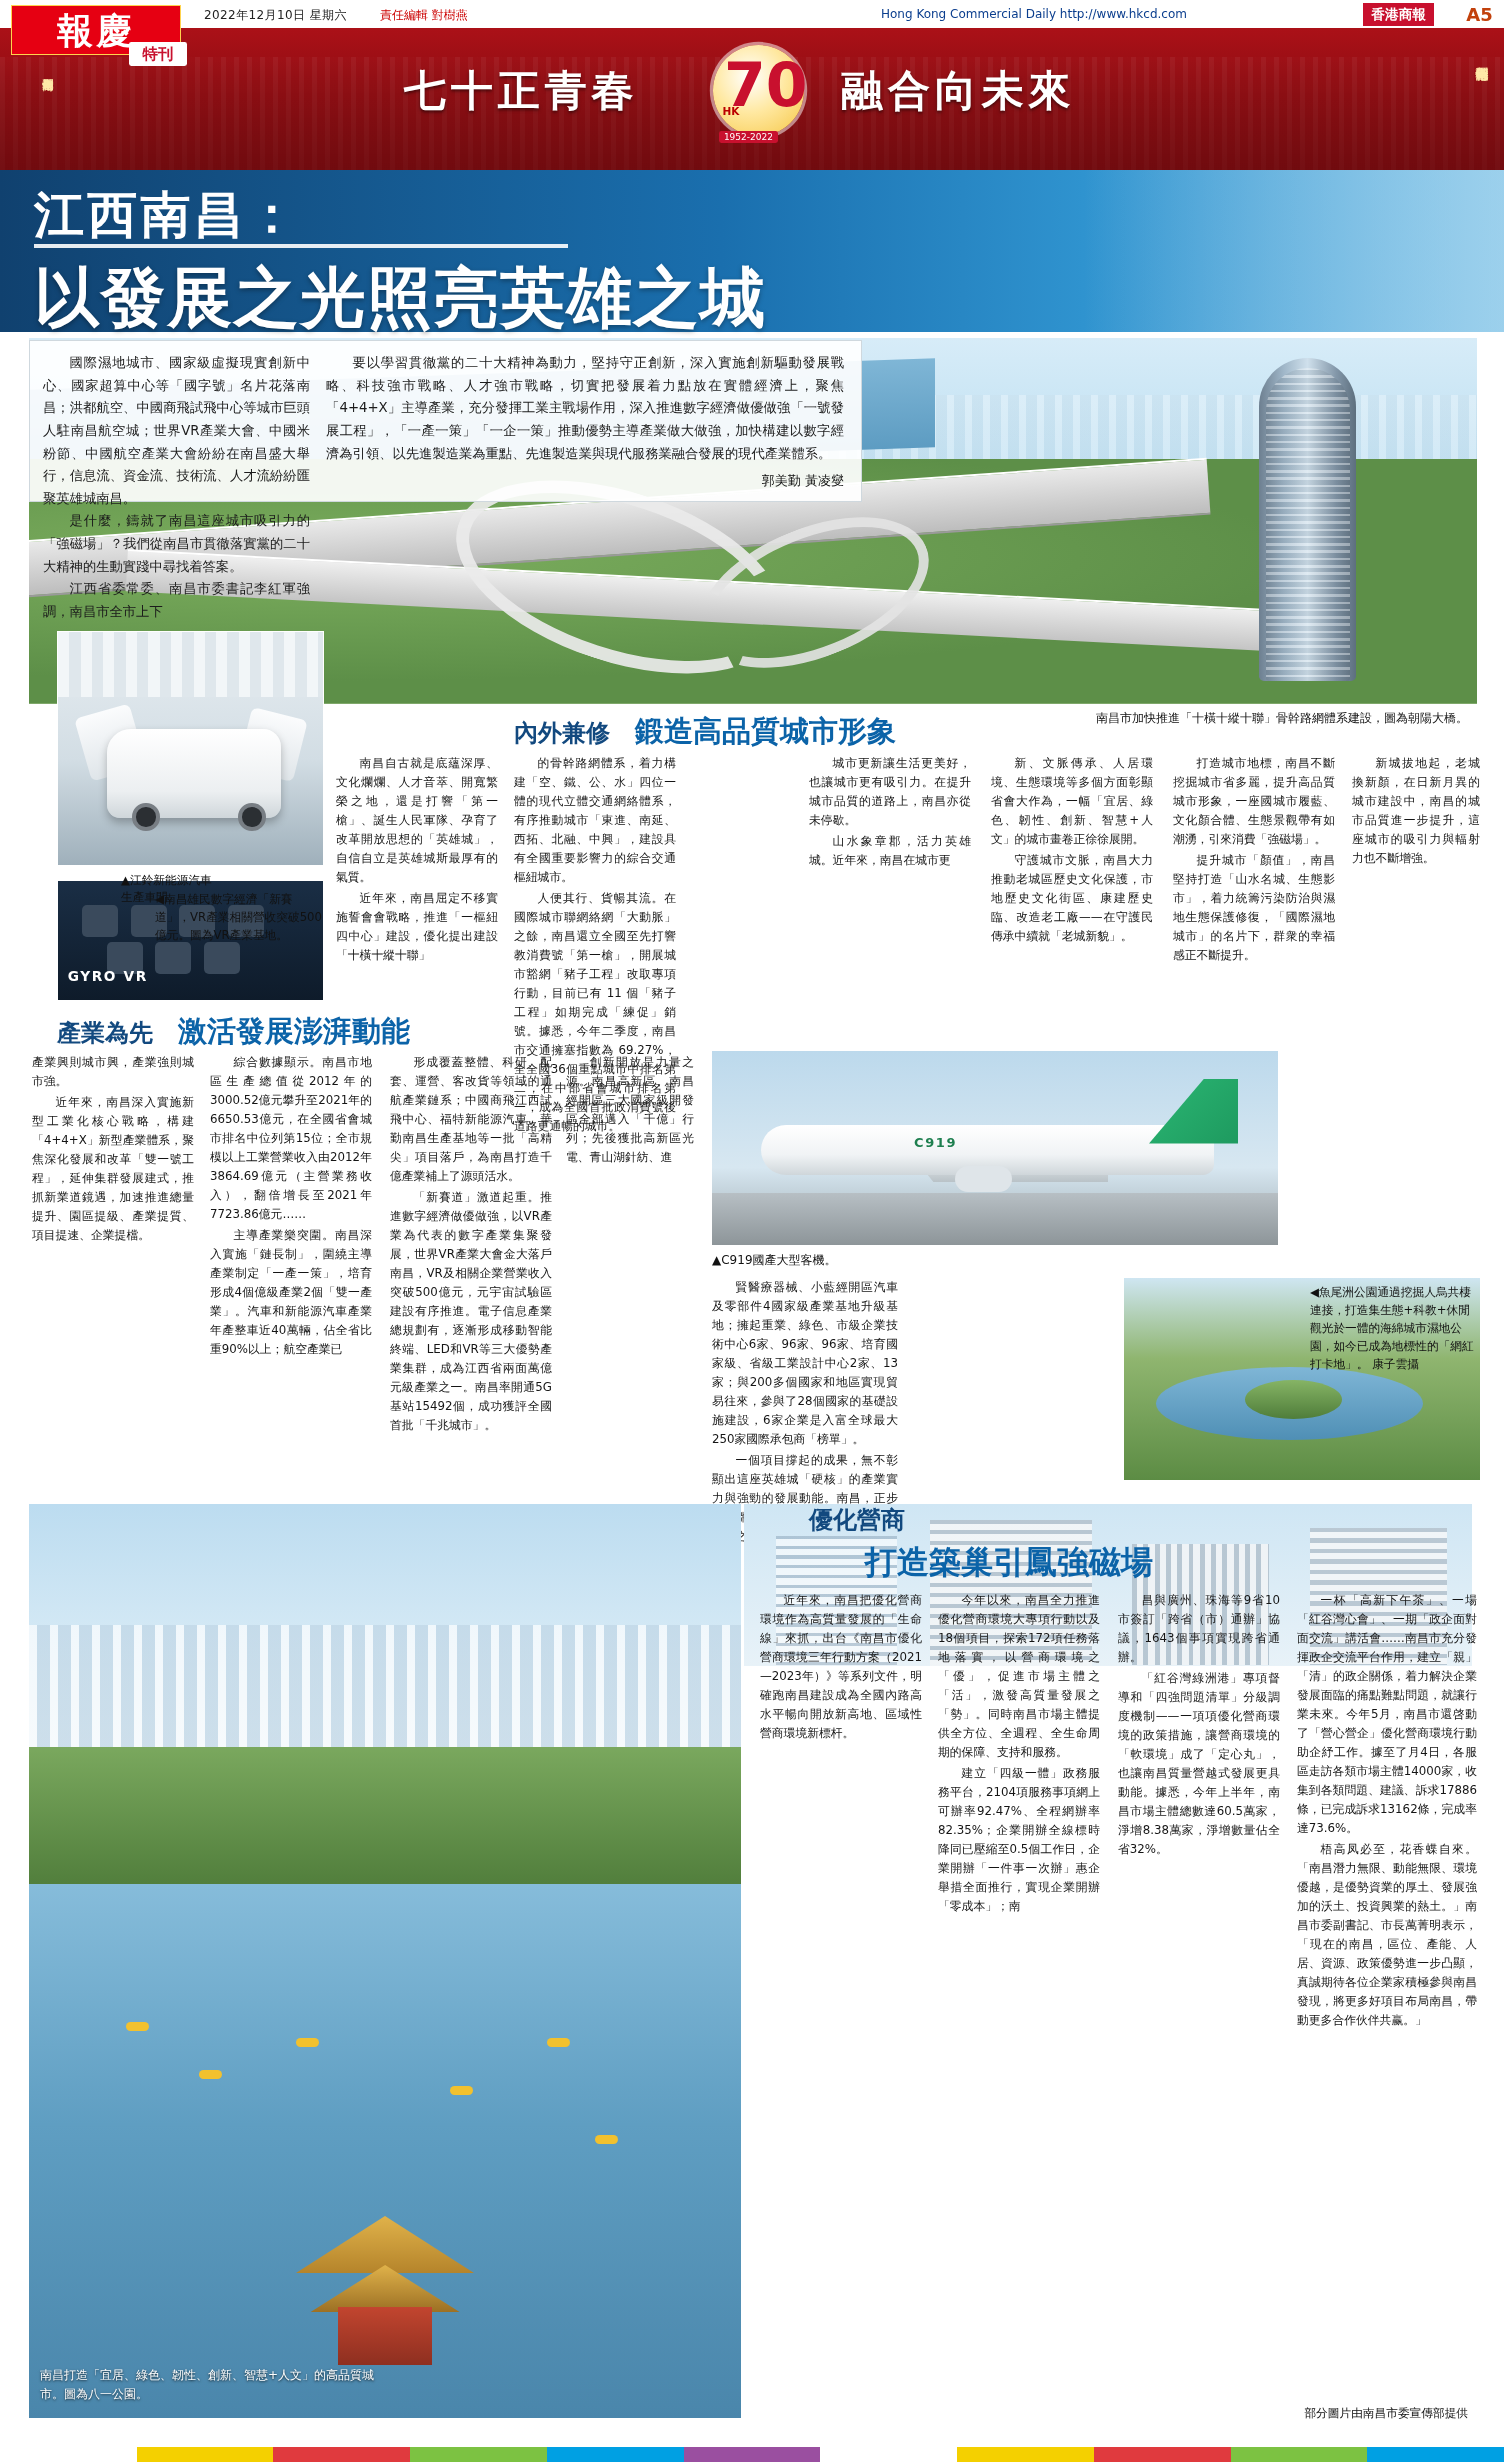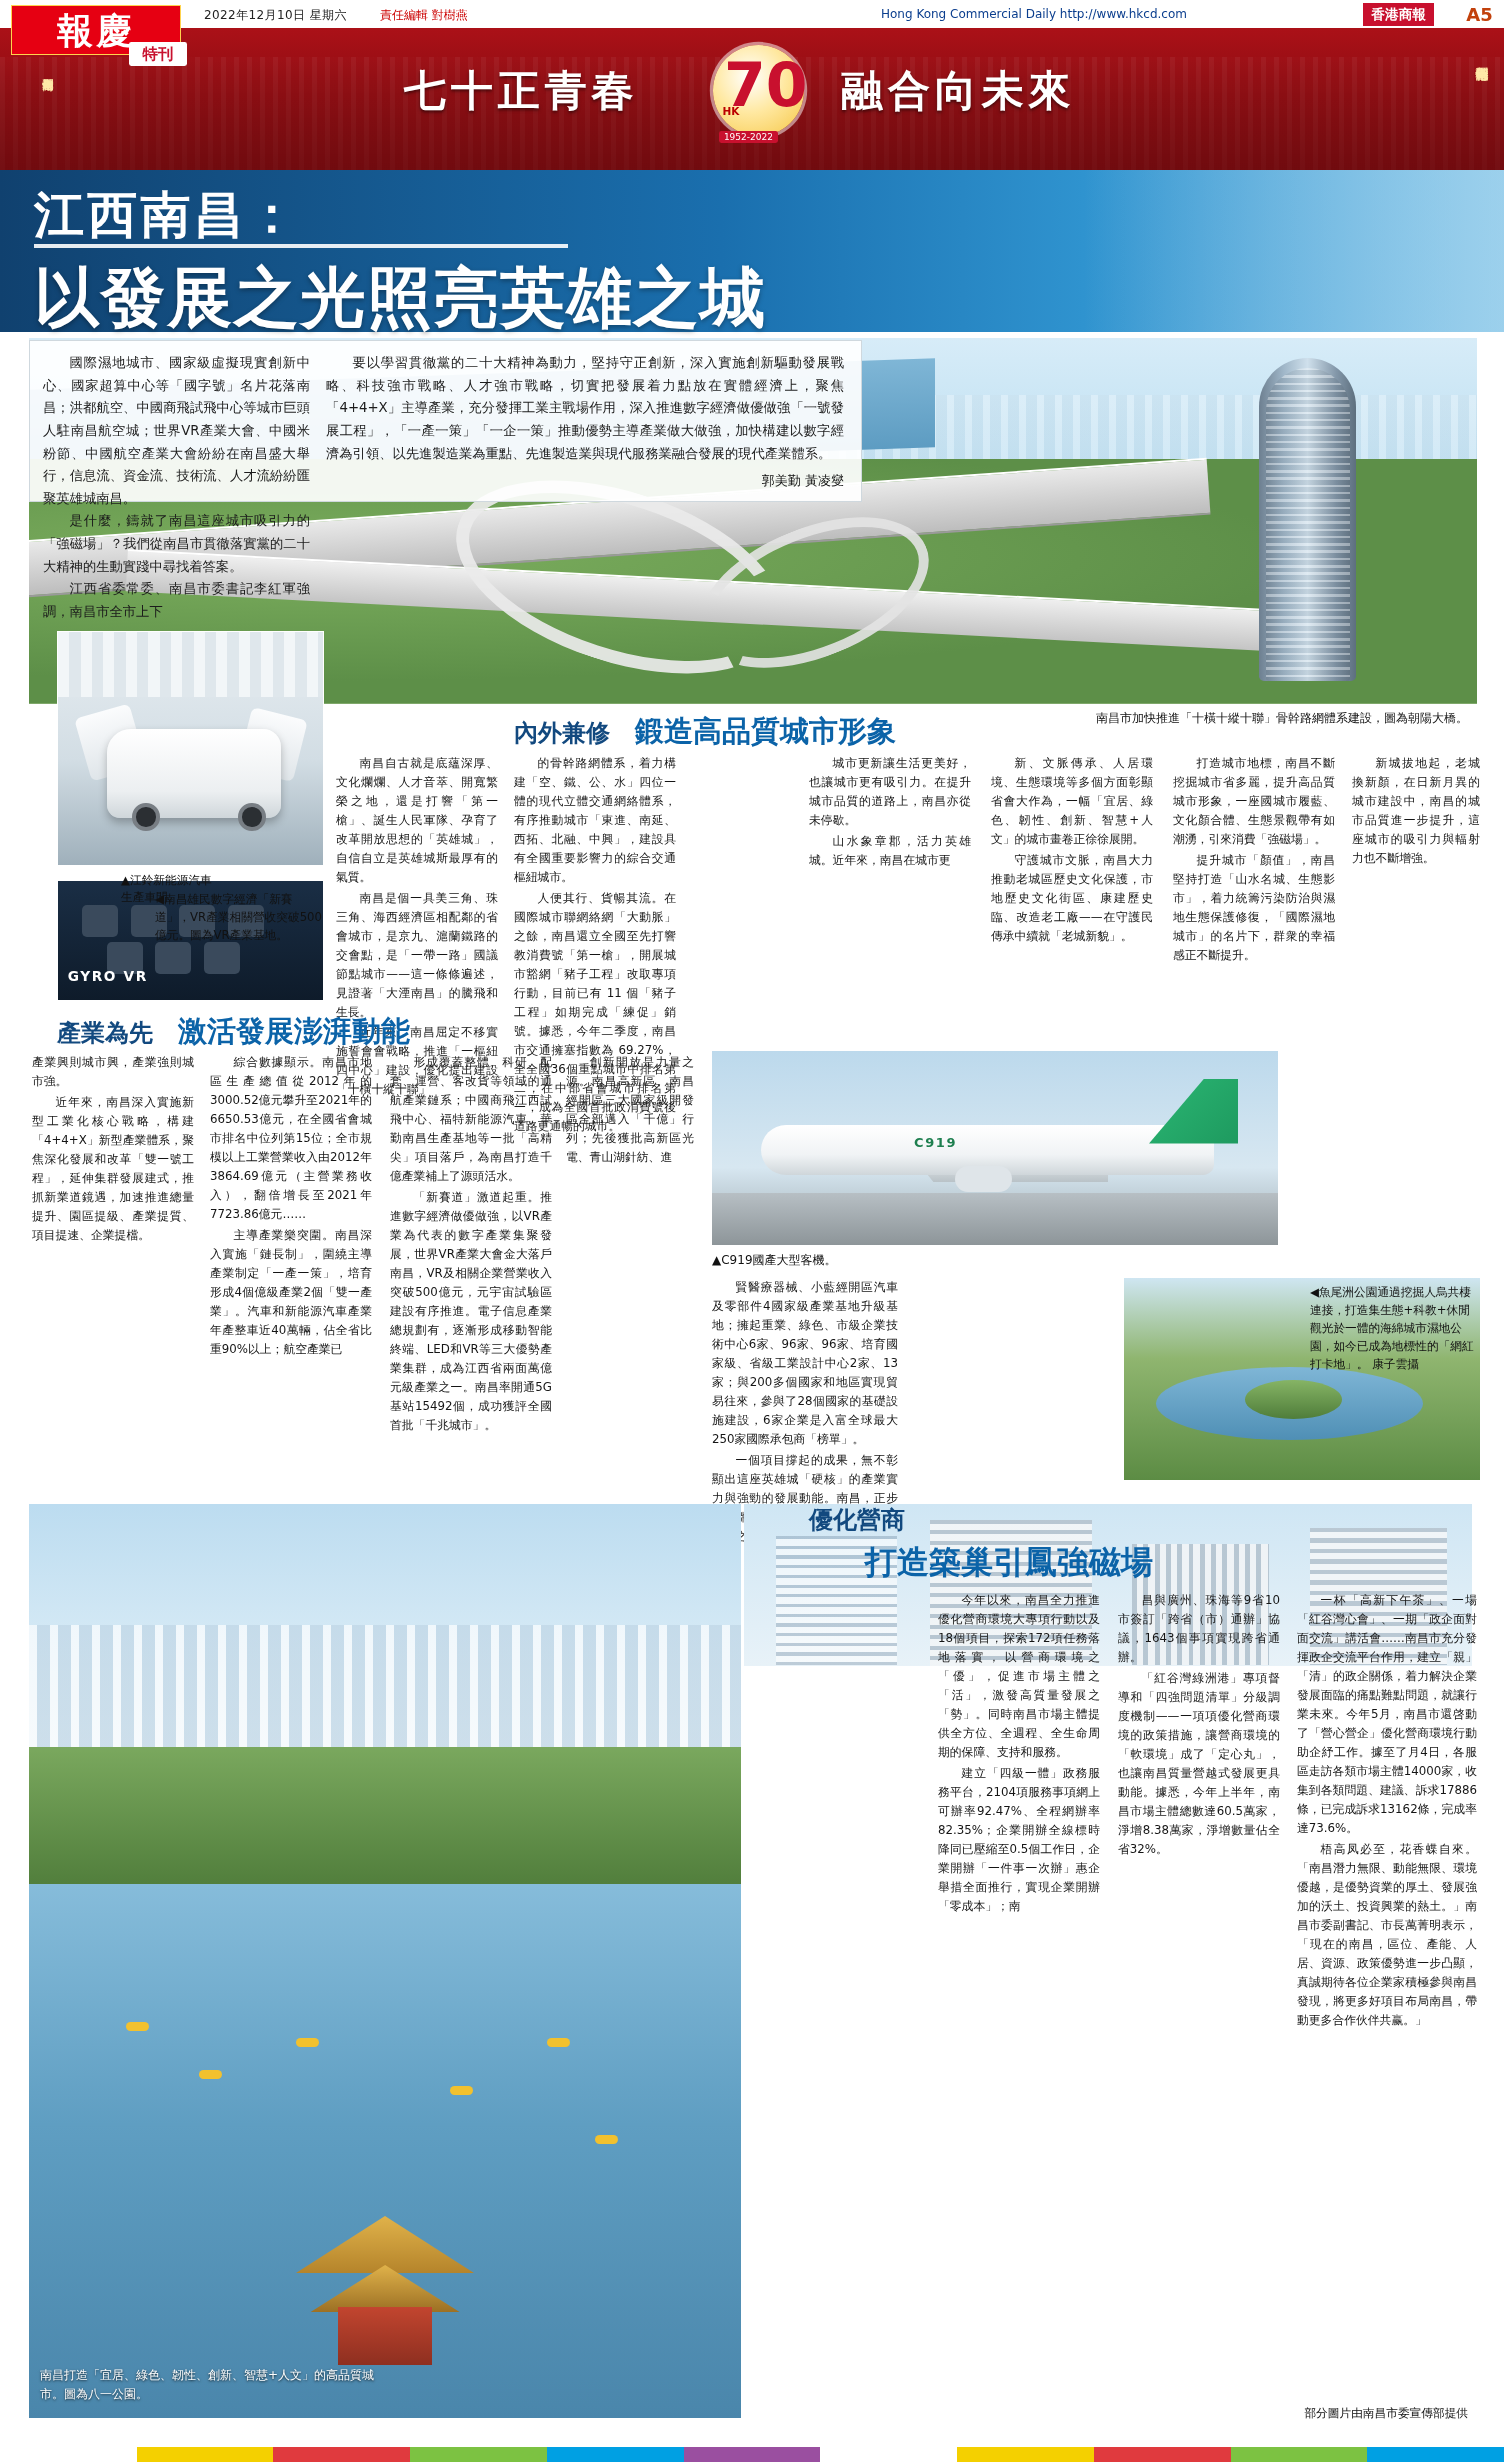--- a/index.html
+++ b/index.html
@@ -422,21 +422,20 @@
   <div style="position:absolute; left:155px; top:890px; width:167px; font-size:11.7px; line-height:18px; color:#111;">◀南昌雄民數字經濟「新賽道」，VR產業相關營收突破500億元。圖為VR產業基地。</div>
 
   <div class="sec-h" style="left:514px; top:712px;">
     <span class="small">內外兼修</span>
     <span style="display:inline-block;width:16px"></span>
     <span class="big">鍛造高品質城市形象</span>
   </div>
 
   <div class="col" style="left:336px; top:754px; width:162px;">
     <p>南昌自古就是底蘊深厚、文化爛爛、人才音萃、開寬繁榮之地，還是打響「第一槍」、誕生人民軍隊、孕育了改革開放思想的「英雄城」，自信自立是英雄城斯最厚有的氣質。</p>
-    <p>南昌是個一具美三角、珠三角、海西經濟區相配鄰的省會城市，是京九、滬蘭鐵路的交會點，是「一帶一路」國議節點城市——這一條條遍述，見證著「大湮南昌」的騰飛和生長。</p>
     <p>近年來，南昌屈定不移實施誓會會戰略，推進「一樞紐四中心」建設，優化提出建設「十橫十縱十聯」</p>
   </div>
 
   <div class="col" style="left:514px; top:754px; width:162px;">
     <p>的骨幹路網體系，着力構建「空、鐵、公、水」四位一體的現代立體交通網絡體系，有序推動城市「東進、南延、西拓、北融、中興」，建設具有全國重要影響力的綜合交通樞紐城市。</p>
     <p>人便其行、貨暢其流。在國際城市聯網絡網「大動脈」之餘，南昌還立全國至先打響教消費號「第一槍」，開展城市豁網「豬子工程」改取專項行動，目前已有 11 個「豬子工程」如期完成「練促」銷號。據悉，今年二季度，南昌市交通擁塞指數為 69.27%，全全國36個重點城市中排名第二，在中部省會城市排名第一，成為全國首批政消費號後道路更通暢的城市。</p>
   </div>
 
   <div class="col" style="left:809px; top:754px; width:162px;">
     <p>城市更新讓生活更美好，也讓城市更有吸引力。在提升城市品質的道路上，南昌亦從未停歇。</p>
@@ -511,20 +510,21 @@
   </div>
 
   <div class="sec-h" style="left:809px; top:1502px; font-size:27.5px;">
     <span class="small">優化營商</span>
   </div>
   <div class="sec-h" style="left:865px; top:1541px;">
     <span class="big" style="font-size:32px;">打造築巢引鳳強磁場</span>
   </div>
 
   <div class="col" style="left:760px; top:1591px; width:162px;">
+    <p>近年來，南昌把優化營商環境作為高質量發展的「生命線」來抓，出台《南昌市優化營商環境三年行動方案（2021—2023年）》等系列文件，明確跑南昌建設成為全國內路高水平暢向開放新高地、區域性營商環境新標杆。</p>
   </div>
   <div class="col" style="left:938px; top:1591px; width:162px;">
     <p>今年以來，南昌全力推進優化營商環境大專項行動以及18個項目，探索172項任務落地落實，以營商環境之「優」，促進市場主體之「活」，激發高質量發展之「勢」。同時南昌市場主體提供全方位、全週程、全生命周期的保障、支持和服務。</p>
     <p>建立「四級一體」政務服務平台，2104項服務事項網上可辦率92.47%、全程網辦率82.35%；企業開辦全線標時降同已壓縮至0.5個工作日，企業開辦「一件事一次辦」惠企舉措全面推行，實現企業開辦「零成本」；南</p>
   </div>
   <div class="col" style="left:1118px; top:1591px; width:162px;">
     <p>昌與廣州、珠海等9省10市簽訂「跨省（市）通辦」協議，1643個事項實現跨省通辦。</p>
     <p>「紅谷灣綠洲港」專項督導和「四強問題清單」分級調度機制——一項項優化營商環境的政策措施，讓營商環境的「軟環境」成了「定心丸」，也讓南昌質量營越式發展更具動能。據悉，今年上半年，南昌市場主體總數達60.5萬家，淨增8.38萬家，淨增數量佔全省32%。</p>
   </div>
   <div class="col" style="left:1297px; top:1591px; width:180px;">

